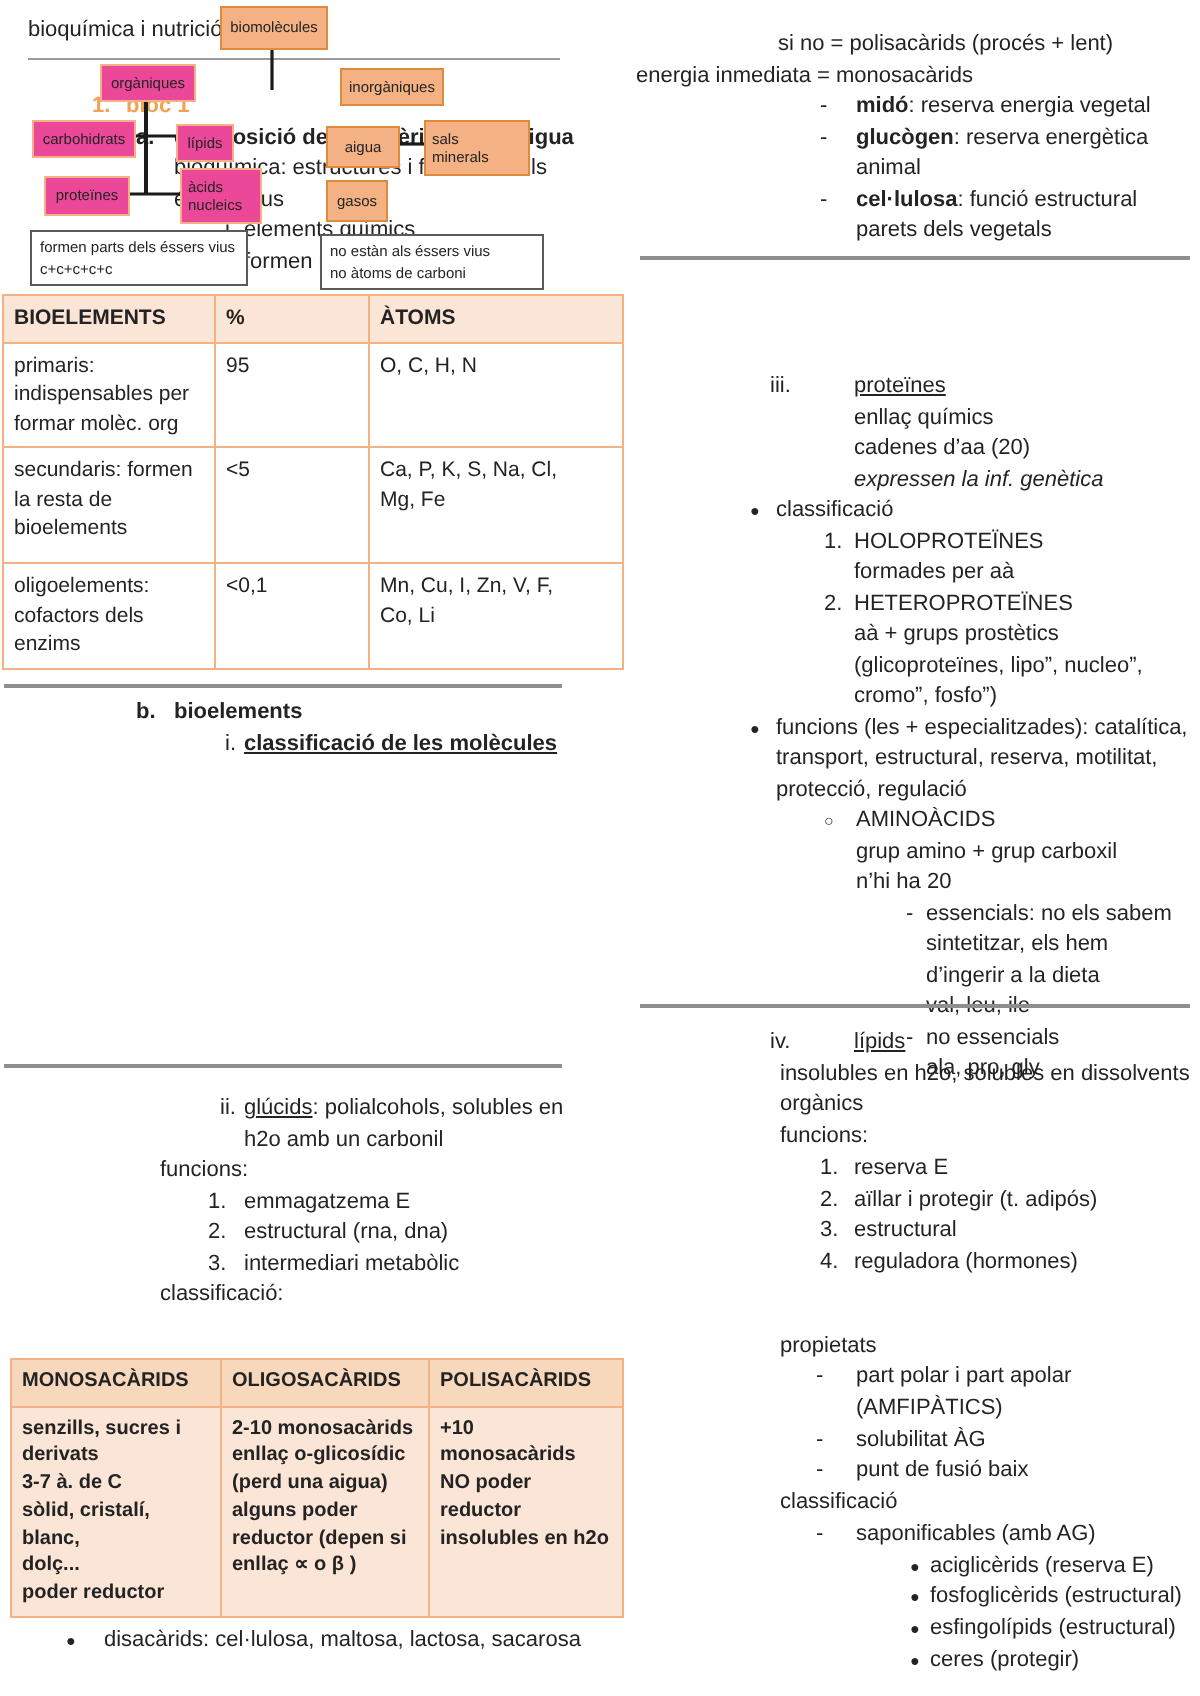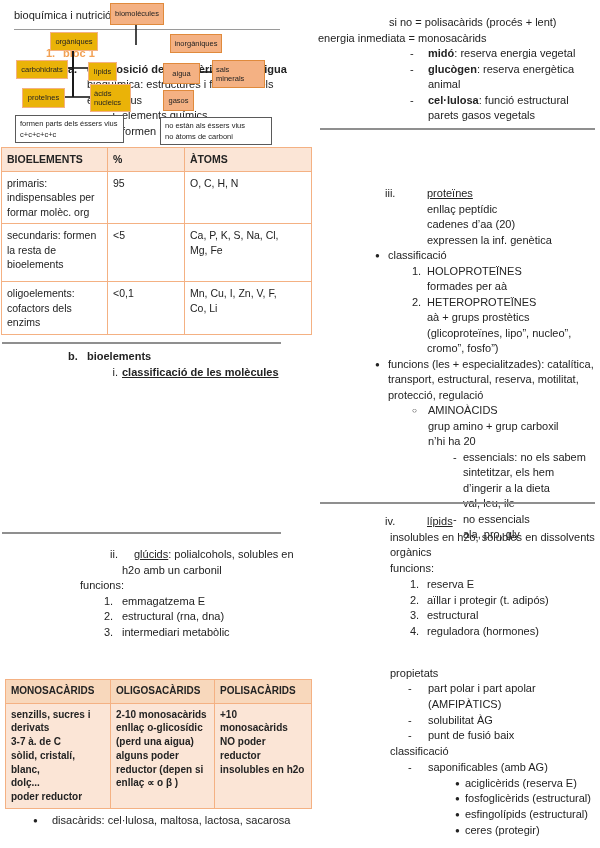--- a/index.html
+++ b/index.html
@@ -22,21 +22,21 @@
   td,th{border:1px solid #f4b183;vertical-align:top;text-align:left;
         padding:4px 5px;font-size:10.5px;line-height:14.5px;white-space:pre-line;}
   th{font-weight:bold;background:#fbe5d6;}
   #table2 th{background:#f8d8bc;font-size:10px;}
   #table2 td{background:#fbe5d6;font-size:10px;line-height:13.8px;font-weight:bold;}
   
   #diagram{left:0;top:380;width:300px;height:152px;}
   .dbox{position:absolute;font-size:7.5px;line-height:9.5px;
         display:flex;align-items:center;justify-content:center;text-align:center;}
   .dbox.mid{background:#f4b183;border:1.5px solid #e08a3c;}
-  .dbox.light{background:#eab308;border:1.5px solid #f4b183;}
+  .dbox.light{background:#ec4899;border:1.5px solid #f4b183;}
   .dbox.left-align{justify-content:flex-start;text-align:left;padding-left:3px;}
   .dnote{position:absolute;background:#fff;border:1.5px solid #5a5a5a;
          font-size:7.5px;line-height:11px;padding:2px 4px;white-space:pre-line;}
   #dlines{position:absolute;left:0;top:0;}
 </style>
 </head>
 <body>
 
 <div class="abs ln" style="left:14px;top:8px;">bioquímica i nutrició</div>
 <div class="rule-title" style="left:14px;top:29px;width:266px;"></div>
@@ -131,36 +131,37 @@
 c+c+c+c+c</div>
   <div class="dnote" style="left:160px;top:117px;width:102px;">no estàn als éssers vius
 no àtoms de carboni</div>
 </div>
 
 <div class="rule" style="left:2px;top:532px;width:279px;"></div>
 
 <div class="abs" style="left:0;top:547px;width:300px;">
   <div class="ln row" style="padding-left:92px;">
     <span class="m" style="width:26px;text-align:right;">ii.</span>
-    <span style="margin-left:16px;"><span class="u">glúcids</span><span>: polialcohols, solubles en</span></span>
+    <span style="margin-left:4px;"><span class="u">glúcids</span><span>: polialcohols, solubles en</span></span>
   </div>
   <div class="ln" style="padding-left:122px;">h2o amb un carbonil</div>
   <div class="ln" style="padding-left:80px;">funcions:</div>
   <div class="ln row" style="padding-left:104px;">
     <span class="m" style="width:18px;">1.</span>
     <span>emmagatzema E</span>
   </div>
   <div class="ln row" style="padding-left:104px;">
     <span class="m" style="width:18px;">2.</span>
     <span>estructural (rna, dna)</span>
   </div>
   <div class="ln row" style="padding-left:104px;">
     <span class="m" style="width:18px;">3.</span>
     <span>intermediari metabòlic</span>
   </div>
+  <div class="ln" style="padding-left:80px;">classificació:</div>
 </div>
 
 <div class="abs" style="left:5px;top:679px;">
   <table id="table2">
     <tbody>
         <tr style="height:23px;">
       <th style="width:94px;">MONOSACÀRIDS</th>
       <th style="width:93px;">OLIGOSACÀRIDS</th>
       <th style="width:86px;">POLISACÀRIDS</th>
     </tr>
@@ -199,33 +200,33 @@
   </div>
   <div class="ln row" style="padding-left:92px;">
     <span class="m" style="width:18px;">-</span>
     <span><span class="bold">glucògen</span><span>: reserva energètica</span></span>
   </div>
   <div class="ln" style="padding-left:110px;">animal</div>
   <div class="ln row" style="padding-left:92px;">
     <span class="m" style="width:18px;">-</span>
     <span><span class="bold">cel·lulosa</span><span>: funció estructural</span></span>
   </div>
-  <div class="ln" style="padding-left:110px;">parets gasos vegetals</div>
+  <div class="ln" style="padding-left:110px;">parets dels vegetals</div>
 </div>
 
 <div class="rule" style="left:320px;top:128px;width:275px;"></div>
 
 <div class="abs" style="left:318px;top:141px;width:282px;">
   <div class="ln row" style="padding-left:67px;margin-top:45px;">
     <span class="m" style="width:42px;">iii.</span>
     <span class="u">proteïnes</span>
   </div>
-  <div class="ln" style="padding-left:109px;">enllaç peptídic</div>
+  <div class="ln" style="padding-left:109px;">enllaç químics</div>
   <div class="ln" style="padding-left:109px;">cadenes d’aa (20)</div>
-  <div class="ln" style="padding-left:109px;">expressen la inf. genètica</div>
+  <div class="ln" style="padding-left:109px;font-style:italic;">expressen la inf. genètica</div>
   <div class="ln row" style="padding-left:57px;">
     <span class="m bullet" style="width:13px;">●</span>
     <span>classificació</span>
   </div>
   <div class="ln row" style="padding-left:94px;">
     <span class="m" style="width:15px;">1.</span>
     <span>HOLOPROTEÏNES</span>
   </div>
   <div class="ln" style="padding-left:109px;">formades per aà</div>
   <div class="ln row" style="padding-left:94px;">

